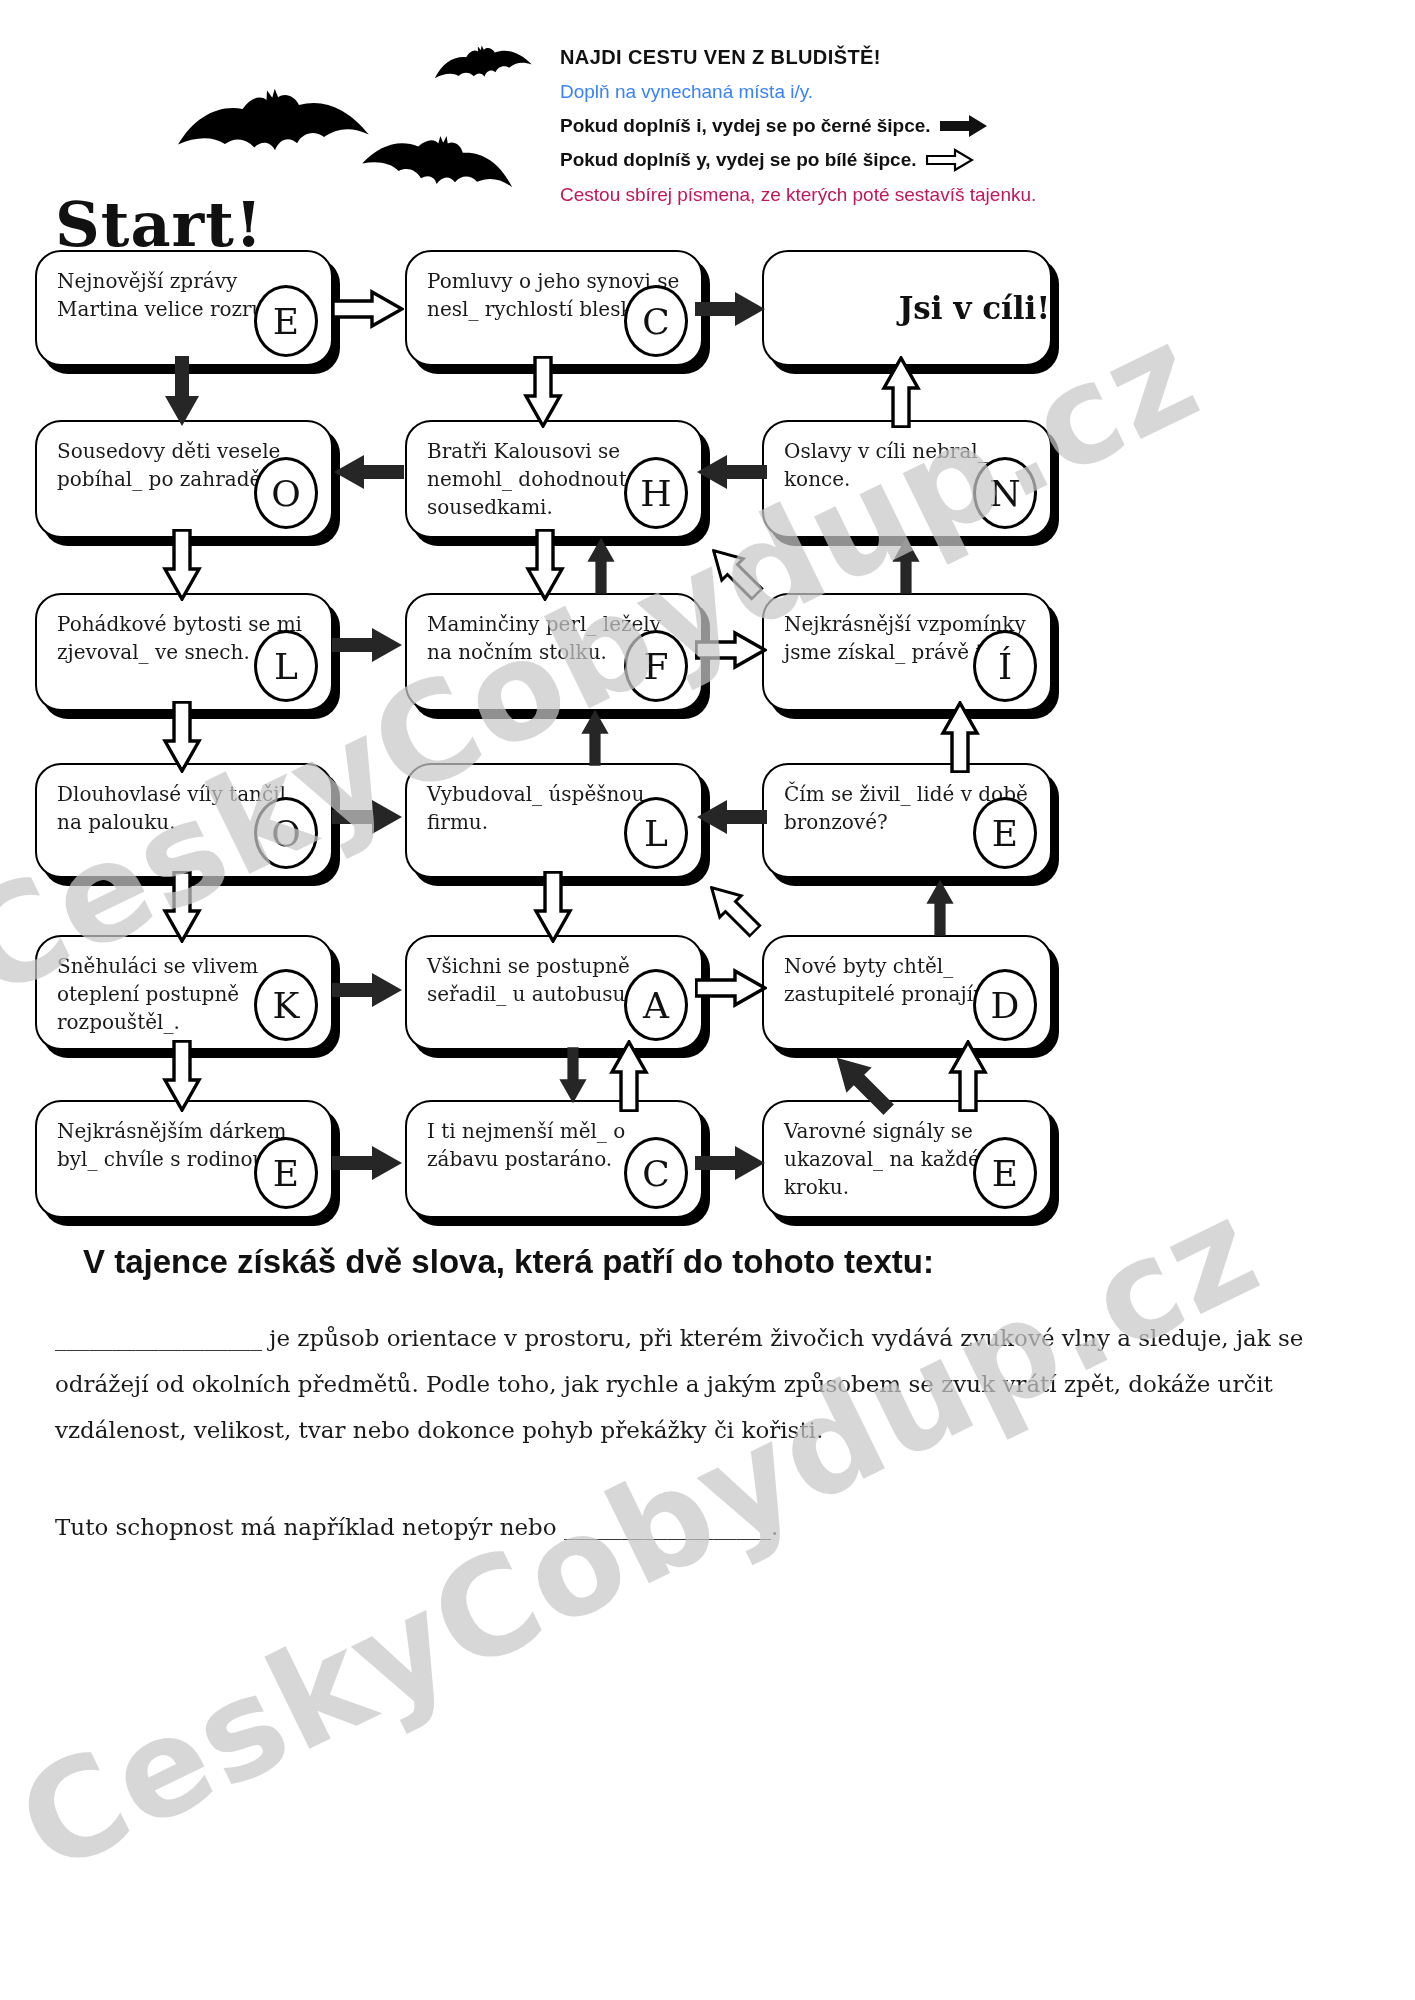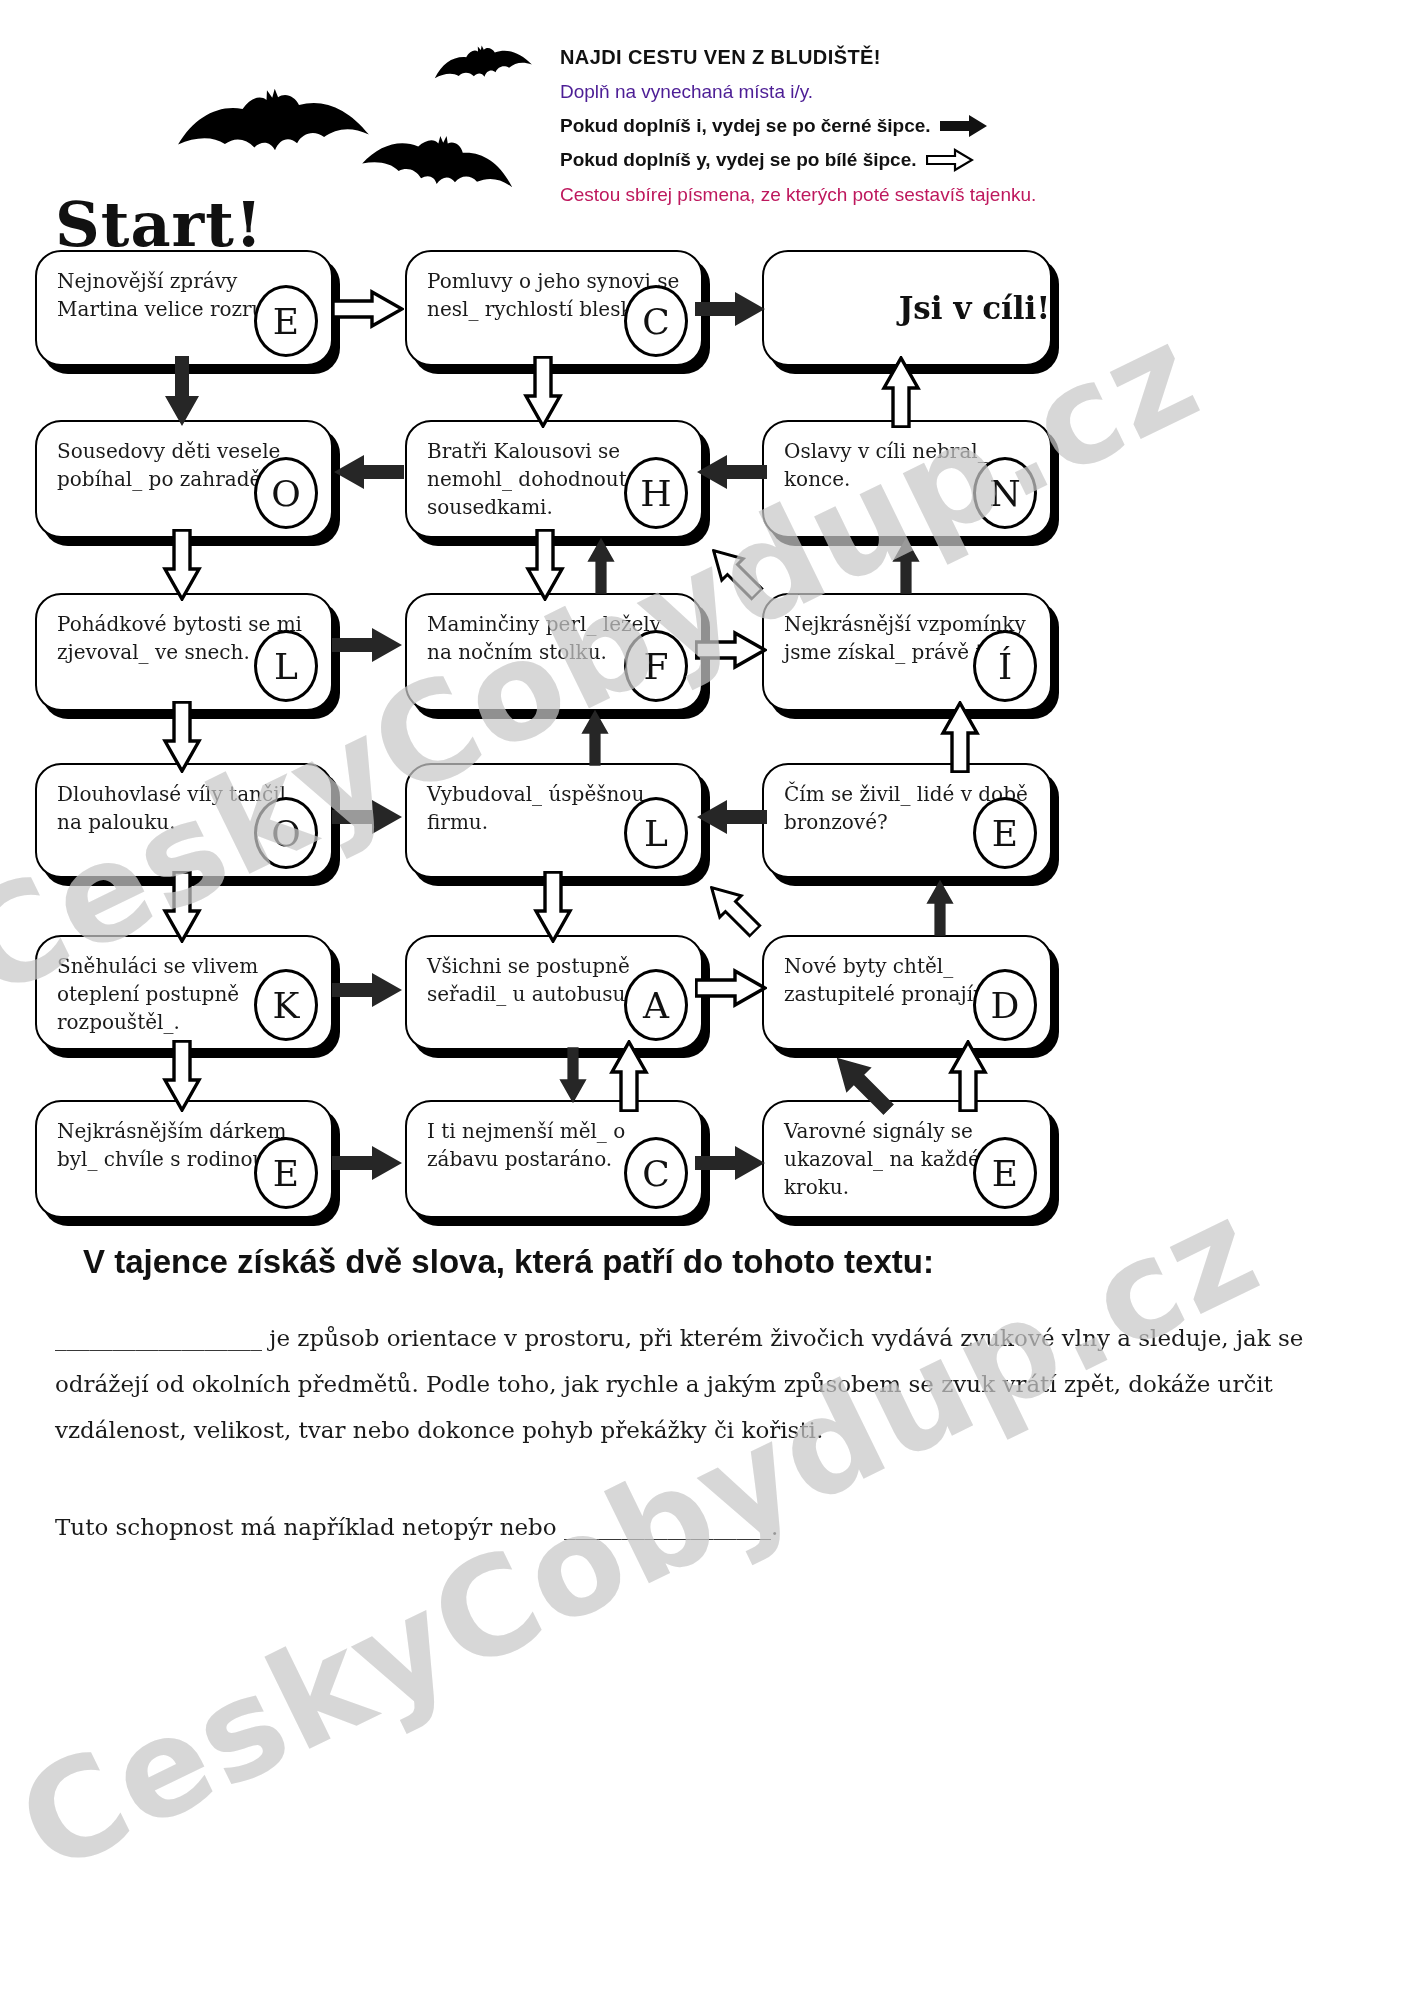--- a/index.html
+++ b/index.html
@@ -1,21 +1,21 @@
 <!DOCTYPE html>
 <html><head>
 <meta charset="utf-8">
 <style>
   html,body{margin:0;padding:0;background:#888;}
   .page{position:relative;width:1415px;height:2000px;background:#ffffff;overflow:hidden;
         font-family:"Liberation Sans",sans-serif;color:#111;}
   
   .hdr{position:absolute;left:560px;top:46px;width:560px;}
   .hdr-title{font-size:20px;font-weight:bold;letter-spacing:.4px;margin-bottom:12px;}
-  .hdr-sub{font-size:19px;margin-bottom:11px;color:#4c1d95;}
+  .hdr-sub{font-size:19px;margin-bottom:11px;color:#3b82f6;}
   .hdr-rule{font-size:19px;font-weight:bold;margin-bottom:10px;display:flex;align-items:center;gap:9px;white-space:nowrap;}
   .hdr-note{position:absolute;left:560px;top:184px;font-size:19px;color:#be185d;white-space:nowrap;}
   .start{position:absolute;left:55px;top:188px;font-family:"DejaVu Serif",serif;font-weight:bold;
          font-size:62px;letter-spacing:1px;}
   .bat{position:absolute;}
   
   .mbox{position:absolute;box-sizing:border-box;background:#fff;border:2.5px solid #000;
         border-radius:26px;box-shadow:7px 8px 0 0 #000;z-index:2;}
   .mtext{font-family:"DejaVu Serif",serif;font-size:20px;line-height:1.4;color:#1a1a1a;
          padding:15px 12px 4px 20px;}

